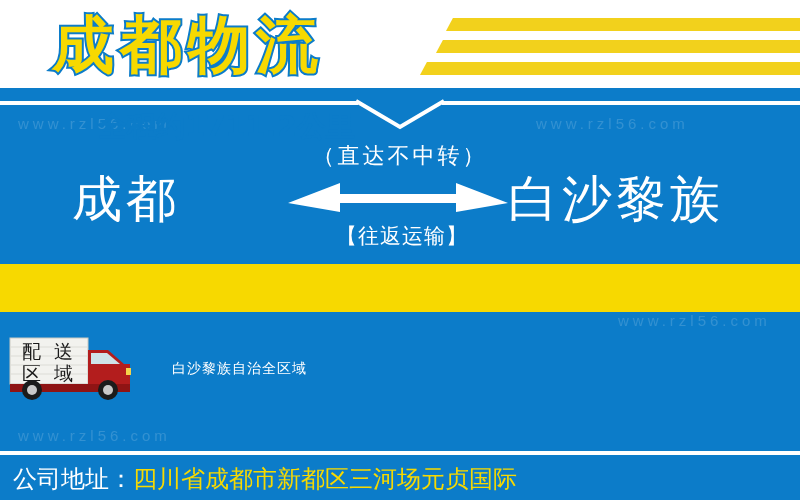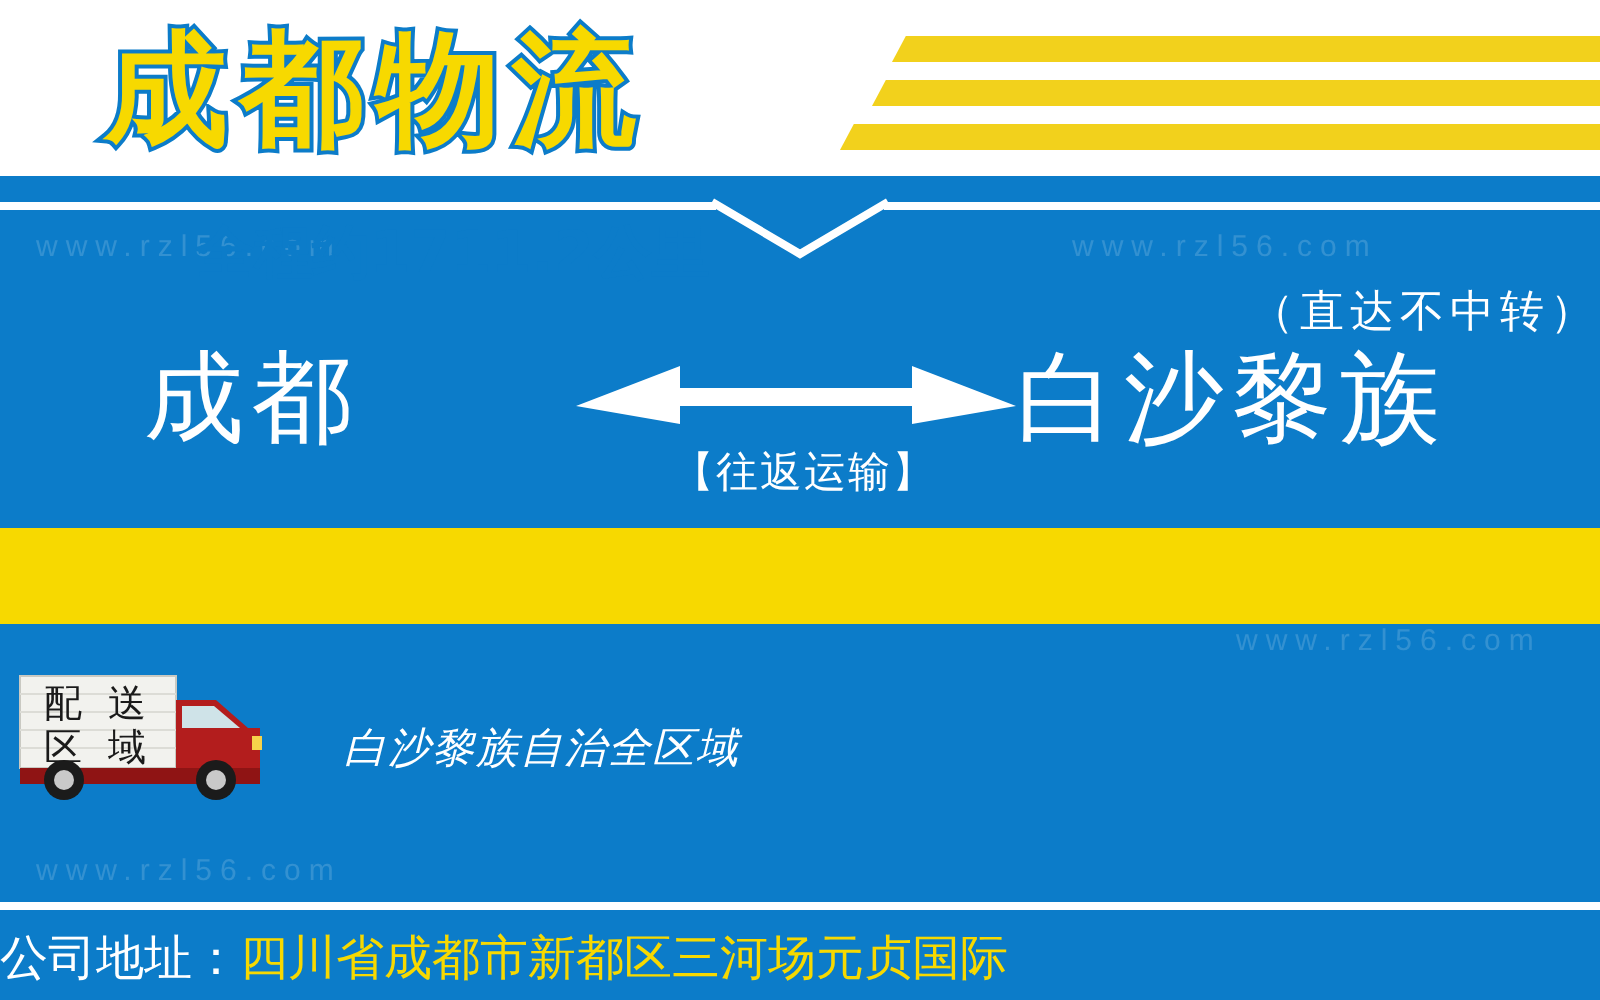--- a/index.html
+++ b/index.html
@@ -91,21 +91,21 @@
   .wm-2 { left: 536px; top: 27px; }
   .wm-3 { left: 18px;  top: 186px; }
   .wm-4 { left: 618px; top: 224px; }
   .wm-5 { left: 18px;  top: 339px; }
 
   
   .direct-text {
     position: absolute;
     left: 0; top: 53px;
     width: 800px;
-    text-align: right;
+    text-align: center;
     color: #ffffff;
     font-size: 22px;
     letter-spacing: 3px;
   }
 
   
   .city {
     position: absolute;
     top: 80px;
     color: #ffffff;
@@ -155,36 +155,35 @@
   
   .truck-box {
     position: absolute;
     left: 8px; top: 246px;
     width: 140px; height: 66px;
   }
   .delivery-text {
     position: absolute;
     left: 172px; top: 272px;
     color: #ffffff;
-    font-size: 21px;
+    font-size: 14px;
     letter-spacing: 1px;
     white-space: nowrap;
-    font-style: italic;
   }
 
   
   .bottom-rule {
     position: absolute;
     left: 0; top: 363px;
     width: 800px; height: 4px;
     background: #ffffff;
   }
   .addr {
     position: absolute;
-    left: 0; top: 371px;
+    left: 13px; top: 371px;
     font-size: 24px;
     line-height: 40px;
     white-space: nowrap;
   }
   .addr-label { color: #ffffff; }
   .addr-value { color: #f7d900; }
 </style>
 </head>
 <body>
 

